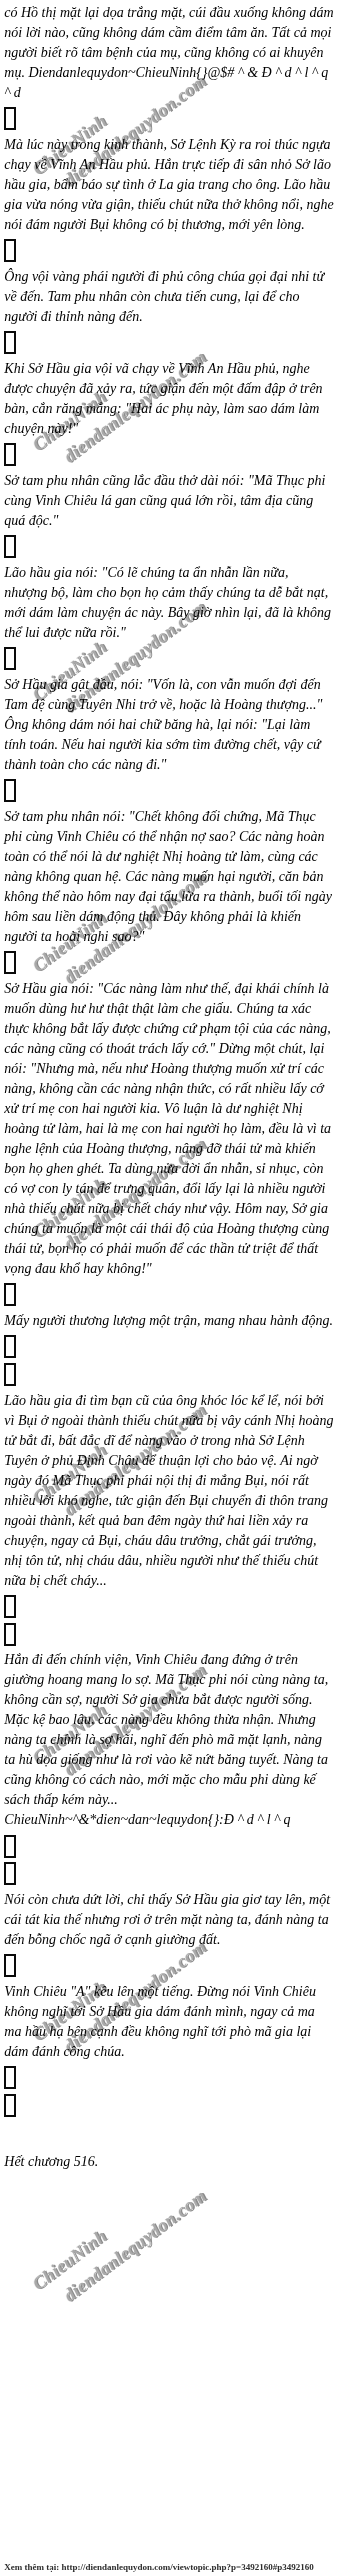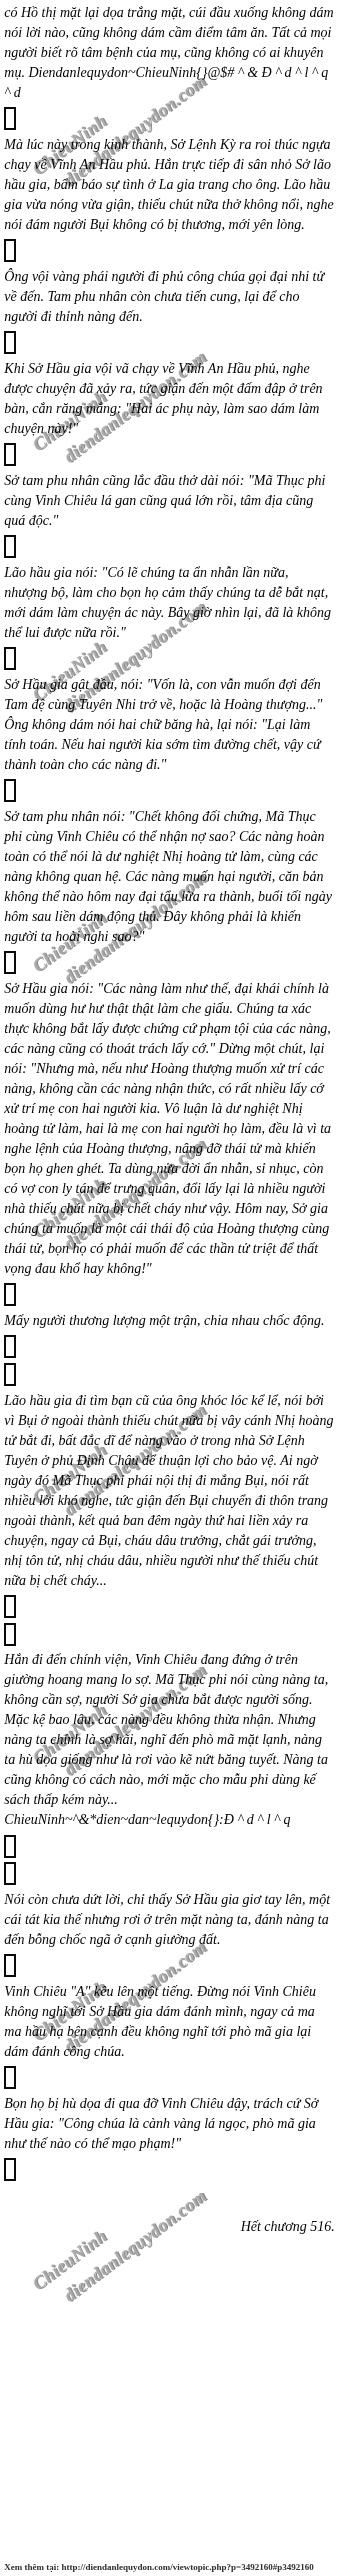--- a/index.html
+++ b/index.html
@@ -40,21 +40,20 @@
   .sep { margin:4.3px 0; height:23.4px; }
   .tofu {
     display:inline-block;
     width:8px; height:19px;
     border:2.1px solid #0a0a0a;
     background:transparent;
   }
   .chapter-end {
     margin:35px 0 0 0;
     font:italic 14px/20px "Liberation Serif","DejaVu Serif",serif;
-    text-align:right;
   }
   .footer {
     position:absolute; z-index:1;
     left:4.3px; bottom:3.2px; right:3.2px;
     font:bold 9px/11px "Liberation Serif","DejaVu Serif",serif;
     color:#2e2e2e;
     white-space:nowrap;
     overflow:hidden;
     margin-top:20px;
   }
@@ -133,21 +132,21 @@
     <span class="tofu"></span>
   </div>
       <p class="para">Sở tam phu nhân nói: "Chết không đối chứng, Mã Thục phi cùng Vinh Chiêu có thể nhận nợ sao? Các nàng hoàn toàn có thể nói là dư nghiệt Nhị hoàng tử làm, cùng các nàng không quan hệ. Các nàng muốn hại người, căn bản không thể nào hôm nay đại tẩu lừa ra thành, buổi tối ngày hôm sau liền dám động thủ. Đây không phải là khiến người ta hoài nghi sao?"</p>
       <div class="sep">
     <span class="tofu"></span>
   </div>
       <p class="para">Sở Hầu gia nói: "Các nàng làm như thế, đại khái chính là muốn dùng hư hư thật thật làm che giấu. Chúng ta xác thực không bắt lấy được chứng cứ phạm tội của các nàng, các nàng cũng có thoát trách lấy cớ." Dừng một chút, lại nói: "Nhưng mà, nếu như Hoàng thượng muốn xử trí các nàng, không cần các nàng nhận thức, có rất nhiều lấy cớ xử trí mẹ con hai người kia. Vô luận là dư nghiệt Nhị hoàng tử làm, hai là mẹ con hai người họ làm, đều là vì ta nghe lệnh của Hoàng thượng, nâng đỡ thái tử mà khiến bọn họ ghen ghét. Ta dùng nửa đời ẩn nhẫn, sỉ nhục, còn có vợ con ly tán để trưng quân, đổi lấy lại là nhiều người nhà thiếu chút nữa bị chết cháy như vậy. Hôm nay, Sở gia chúng ta muốn là một cái thái độ của Hoàng thượng cùng thái tử, bọn họ có phải muốn để các thần tử triệt để thất vọng đau khổ hay không!"</p>
       <div class="sep">
     <span class="tofu"></span>
   </div>
-      <p class="para">Mấy người thương lượng một trận, chia nhau chốc động.</p>
+      <p class="para">Mấy người thương lượng một trận, mang nhau hành động.</p>
       <div class="sep">
     <span class="tofu"></span>
   </div>
       <div class="sep">
     <span class="tofu"></span>
   </div>
       <p class="para">Lão hầu gia đi tìm bạn cũ của ông khóc lóc kể lể, nói bởi vì Bụi ở ngoài thành thiếu chút nữa bị vây cánh Nhị hoàng tử bắt đi, bất đắc dĩ để nàng vào ở trong nhà Sở Lệnh Tuyên ở phủ Định Châu để thuận lợi cho bảo vệ. Ai ngờ ngày đó Mã Thục phi phái nội thị đi mắng Bụi, nói rất nhiều lời khó nghe, tức giận đến Bụi chuyển đi thôn trang ngoài thành, kết quả ban đêm ngày thứ hai liền xảy ra chuyện, ngay cả Bụi, cháu dâu trưởng, chắt gái trưởng, nhị tôn tử, nhị cháu dâu, nhiều người như thế thiếu chút nữa bị chết cháy...</p>
       <div class="sep">
     <span class="tofu"></span>
   </div>
@@ -163,21 +162,20 @@
     <span class="tofu"></span>
   </div>
       <p class="para">Nói còn chưa dứt lời, chỉ thấy Sở Hầu gia giơ tay lên, một cái tát kia thế nhưng rơi ở trên mặt nàng ta, đánh nàng ta đến bỗng chốc ngã ở cạnh giường đất.</p>
       <div class="sep">
     <span class="tofu"></span>
   </div>
       <p class="para">Vinh Chiêu "A" kêu lên một tiếng. Đừng nói Vinh Chiêu không nghĩ tới Sở Hầu gia dám đánh mình, ngay cả ma ma hầu hạ bên cạnh đều không nghĩ tới phò mã gia lại dám đánh công chúa.</p>
       <div class="sep">
     <span class="tofu"></span>
   </div>
-      <p class="para">Bọn họ bị hù dọa đi qua đỡ Vinh Chiêu dậy, trách cứ Sở Hầu gia: "Công chúa là cành vàng lá ngọc, phò mã gia như thế nào có thể mạo phạm!"</p>
       <div class="sep">
     <span class="tofu"></span>
   </div>
       <p class="para chapter-end">Hết chương 516.</p>
     </div>
 
   <div class="footer">
     <span>Xem thêm tại:  http://diendanlequydon.com/viewtopic.php?p=3492160#p3492160</span>
   </div>
 

